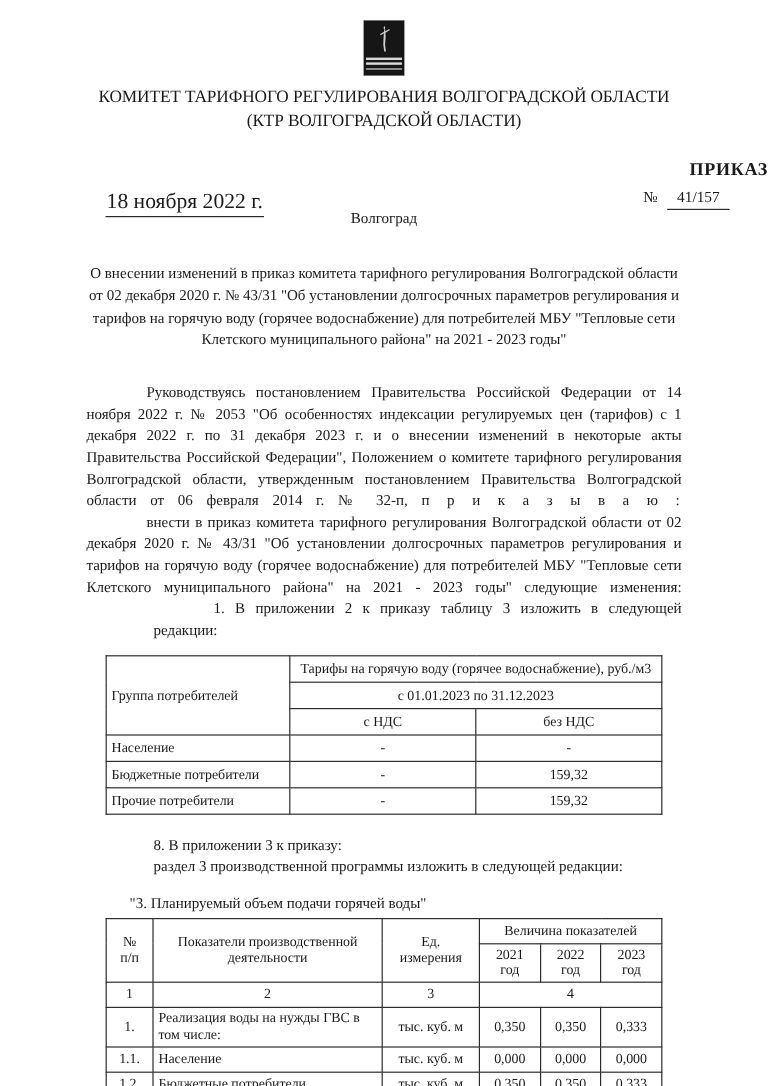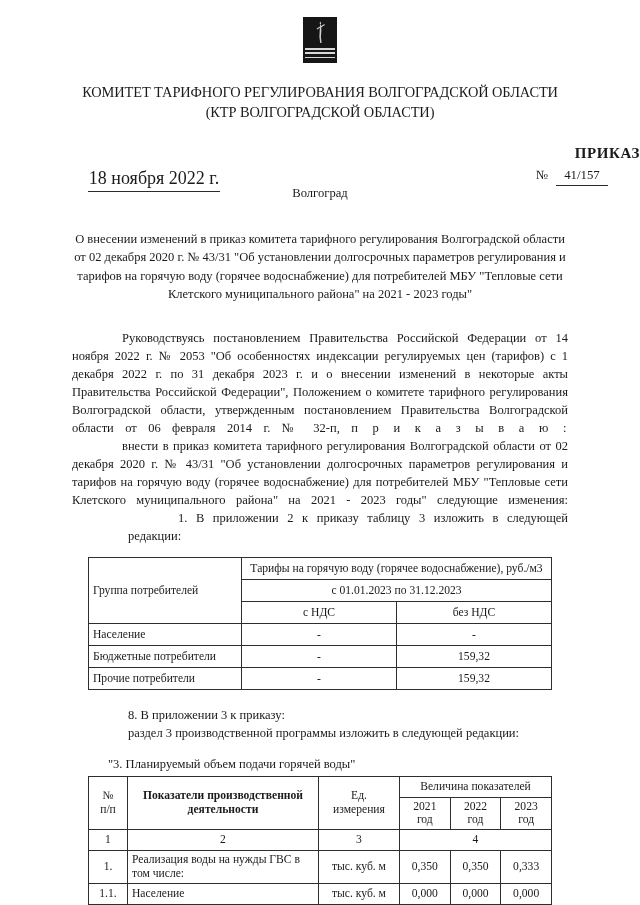--- a/index.html
+++ b/index.html
@@ -53,21 +53,21 @@
   .emblem .band.b1 { bottom: 13px; }
   .emblem .band.b2 { bottom: 9px; }
   .emblem .band.b3 { bottom: 5px; height: 1px; }
 
   
   .org-title {
     text-align: center;
     font-size: 14.4px;
     line-height: 1.38;
     letter-spacing: -0.1px;
-    margin-top: 20px;
+    margin-top: 9px;
     padding: 0 48px;
   }
   .org-title .l2 { display: block; }
 
   .doc-kind {
     text-align: right;
     font-weight: bold;
     font-size: 15px;
     letter-spacing: 0.6px;
     margin-top: 22px;
@@ -181,21 +181,21 @@
     font-size: 12.5px;
     padding-left: 36px;
   }
 
   .volume-table {
     margin: 4px 0 0 88px;
     width: 464px;
   }
   .volume-table td { height: 16px; }
   .volume-table .numcol { width: 30px; }
-  .volume-table .namecol { width: 182px; font-weight: bold; }
+  .volume-table .namecol { width: 182px; }
   .volume-table .unitcol { width: 72px; }
   .volume-table .yearcol { width: 60px; }
 </style>
 </head>
 <body>
 
 <div class="page">
 
   <div class="emblem-wrap">
     <div class="emblem">

